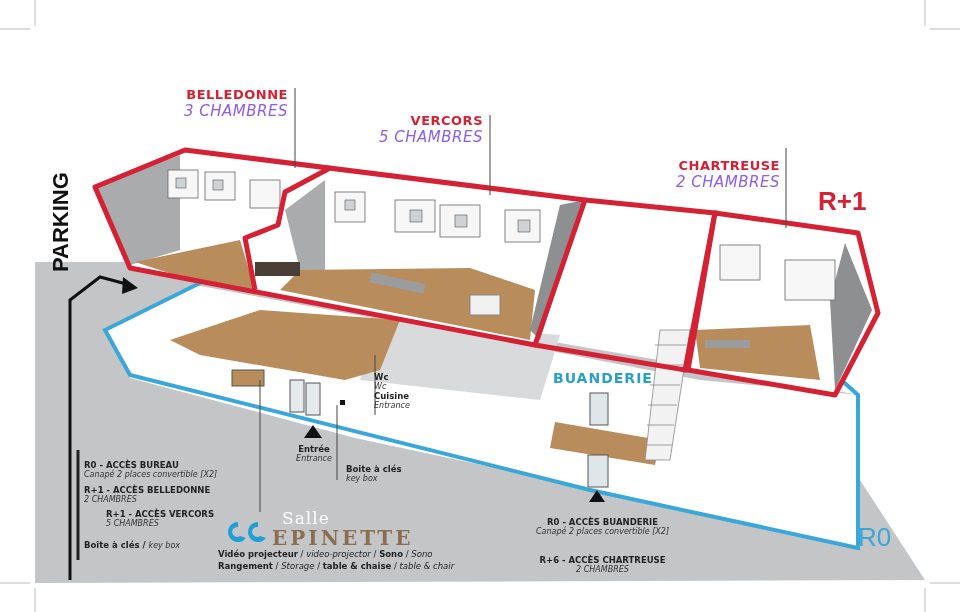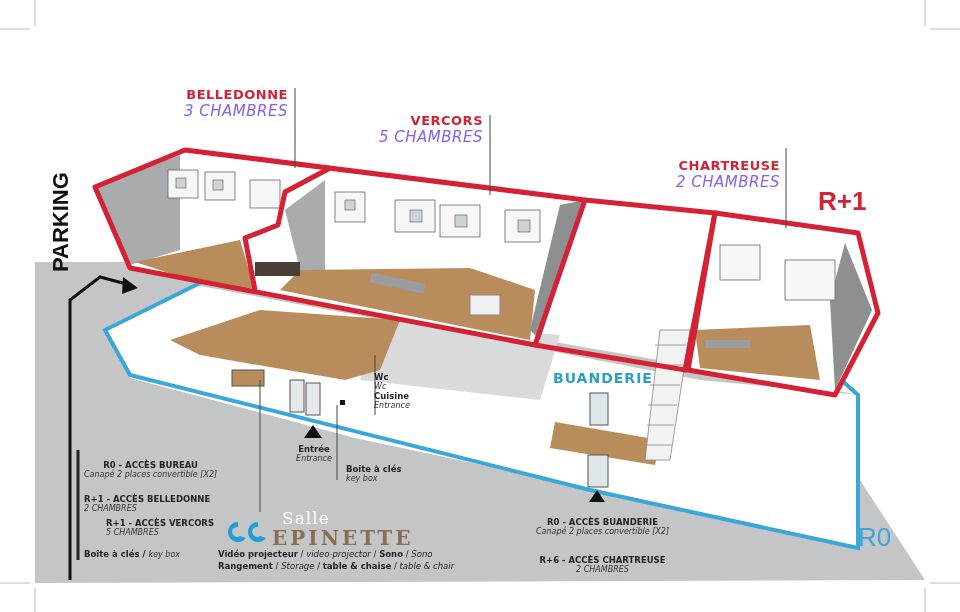--- a/index.html
+++ b/index.html
@@ -151,21 +151,21 @@
   <div class="note-b">Entrée</div>
   <div class="note-i">Entrance</div>
 </div>
 
 <div class="abs" style="left:346px;top:464px;">
   <div class="note-b">Boite à clés</div>
   <div class="note-i">key box</div>
 </div>
 
 <div class="abs" style="left:84px;top:460px;">
-  <div style="margin-bottom:15px;text-align:center;">
+  <div style="margin-bottom:6px;">
     <div class="note-b">R0 - ACCÈS BUREAU</div>
     <div class="note-i">Canapé 2 places convertible [X2]</div>
   </div>
   <div style="margin-bottom:5px;">
     <div class="note-b">R+1 - ACCÈS BELLEDONNE</div>
     <div class="note-i">2 CHAMBRES</div>
   </div>
   <div style="margin-bottom:5px;margin-left:22px;">
     <div class="note-b">R+1 - ACCÈS VERCORS</div>
     <div class="note-i">5 CHAMBRES</div>

